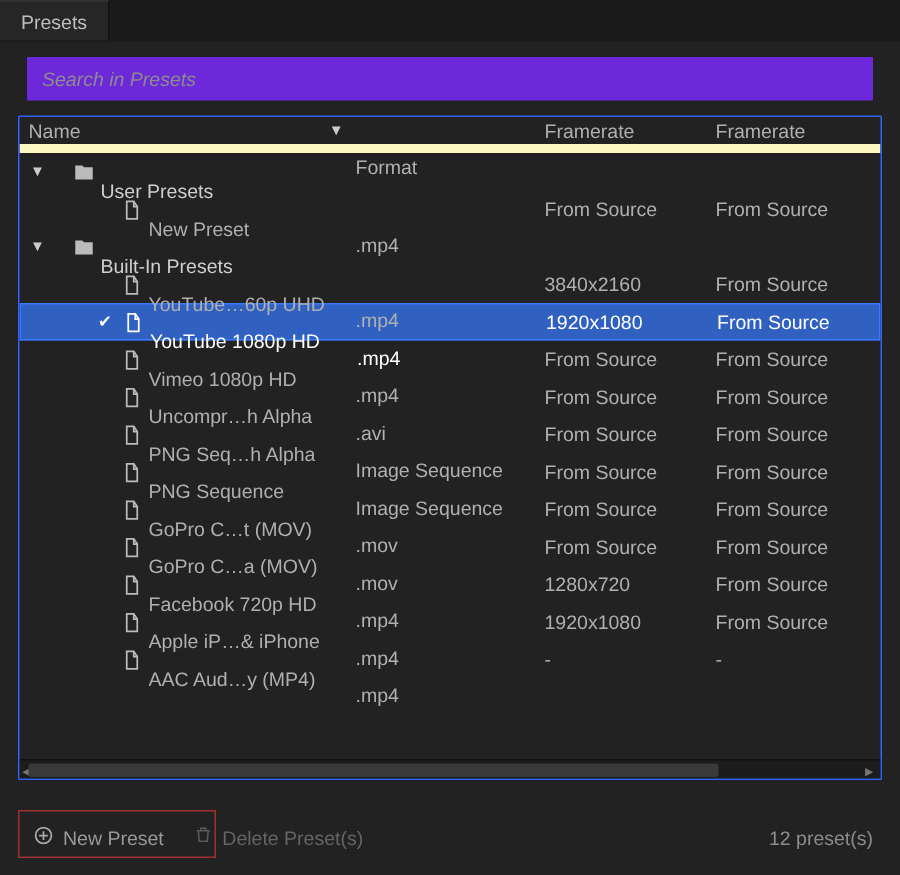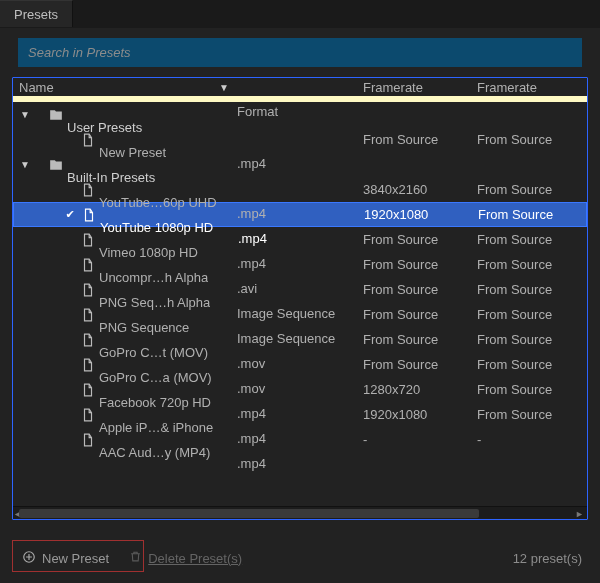--- a/index.html
+++ b/index.html
@@ -19,21 +19,21 @@
     color: #bfbfbf;
     padding: 6px 14px 5px 14px;
     font-size: 13px;
     border-right: 1px solid #111;
     border-top: 1px solid #333;
   }
 
   .search-row { padding: 10px 18px 10px 18px; }
   .search-input {
     width: 100%;
-    background: #0c4a6e;
+    background: #6d28d9;
     border: none;
     color: #aaa;
     padding: 7px 10px;
     font-size: 13px;
     outline: none;
   }
   .search-input::placeholder { color: #8c8c8c; font-style: italic; }
 
   .table-wrap {
     margin: 0 12px;
@@ -89,21 +89,21 @@
     position:absolute; bottom:10px; left:12px; right:12px; height:30px;
     display:flex; align-items:center;
     color:#8c8c8c;
   }
   .btn {
     display:flex; align-items:center; gap:6px;
     padding: 5px 10px;
     font-size:13px;
     color:#9a9a9a;
   }
-  .btn.disabled { opacity:0.55;text-decoration:underline; }
+  .btn.disabled { opacity:0.55; }
   .plus-icon svg { width:14px; height:14px; }
   .red-box {
     position:absolute; left:0; top:-3px; width:132px; height:32px;
     border:1px solid #a03030; pointer-events:none;
   }
   .count { margin-left:auto; padding-right:6px; }
 </style>
 </head>
 <body>
 

